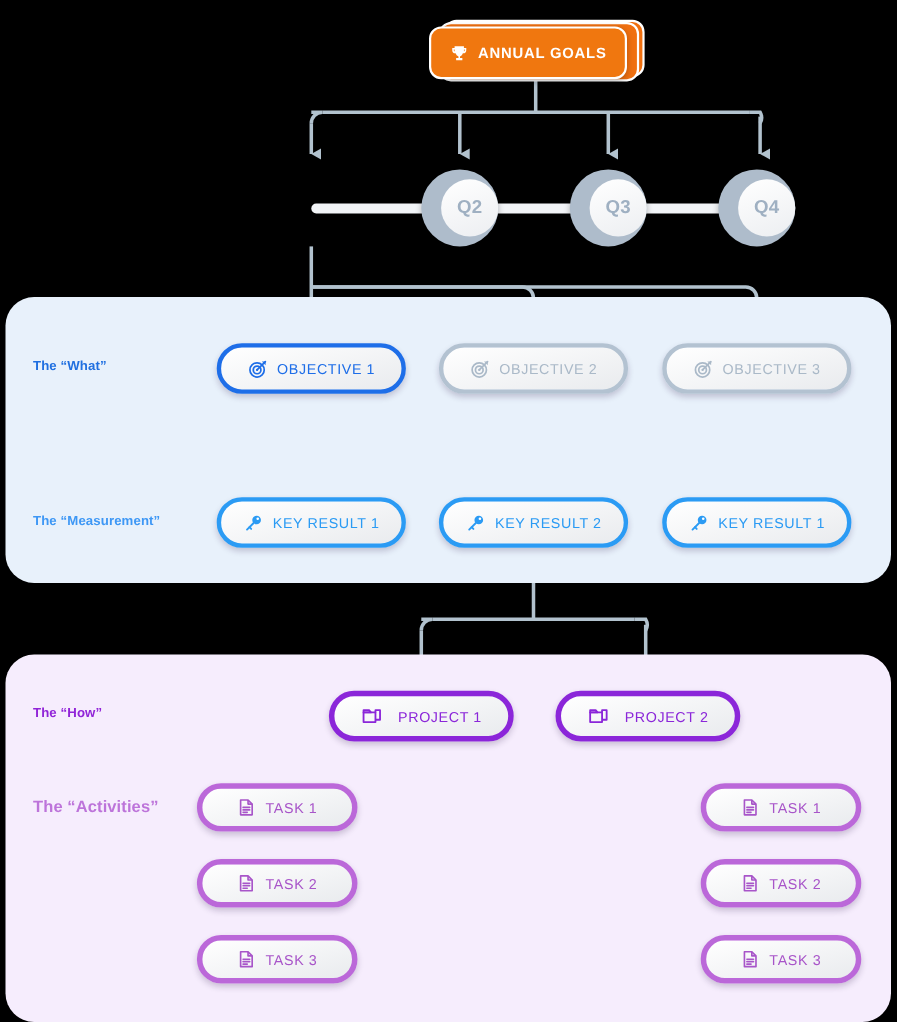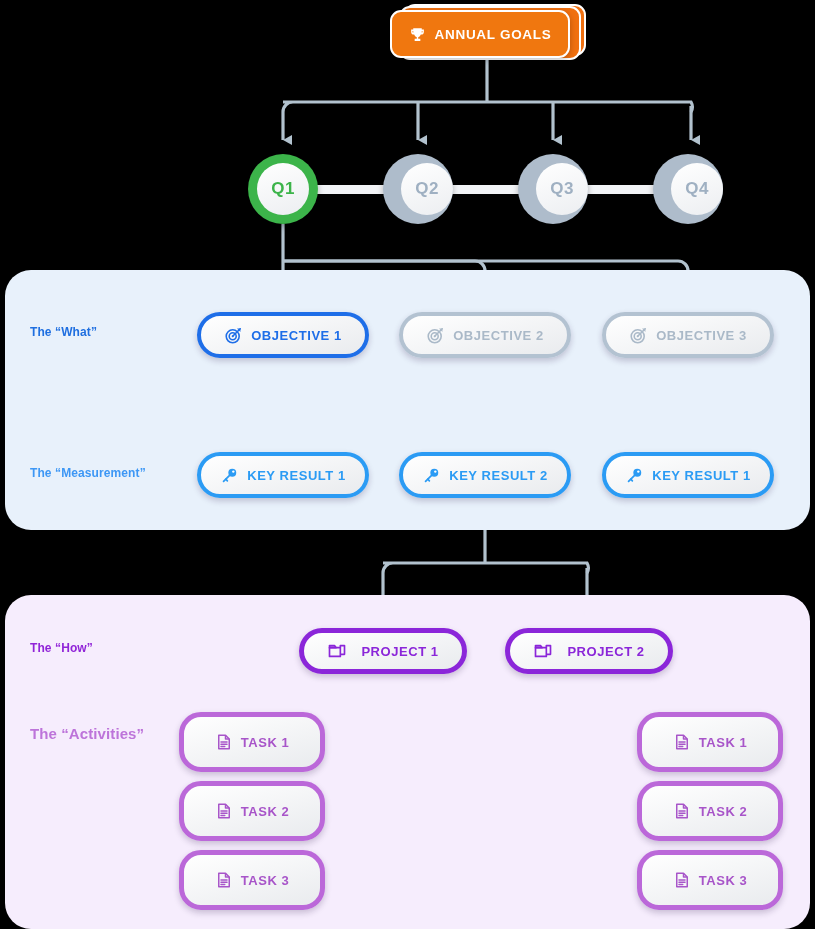--- a/index.html
+++ b/index.html
@@ -12,21 +12,21 @@
   #panel-what{left:5px;top:270px;width:805px;height:260px;background:#e8f1fb;}
   #panel-how{left:5px;top:595px;width:805px;height:334px;background:#f6edfd;}
 
   .row-label{position:absolute;font-size:12px;font-weight:700;letter-spacing:.1px;white-space:nowrap;}
   #label-what{left:30px;top:325px;color:#1f6fe0;}
   #label-measurement{left:30px;top:466px;color:#3d97f5;}
   #label-how{left:30px;top:641px;color:#9124d8;}
   #label-activities{left:30px;top:725px;color:#bd74da;font-size:15px;}
 
   
-  #annual-goals-wrap{position:absolute;left:390px;top:4px;width:224px;height:54px;}
+  #annual-goals-wrap{position:absolute;left:390px;top:18px;width:224px;height:54px;}
   .ag-stack{position:absolute;border-radius:11px;background:#f07010;border:2px solid #fff;}
   .ag-s2{left:14px;top:0px;width:178px;height:48px;}
   .ag-s1{left:9px;top:2px;width:178px;height:50px;}
   #annual-goals{position:absolute;left:0px;top:6px;width:180px;height:48px;border-radius:11px;
      background:#f0770f;border:2px solid #ffffff;box-sizing:border-box;
      display:flex;align-items:center;justify-content:center;gap:9px;
      box-shadow:0 2px 6px rgba(0,0,0,.25);}
   #annual-goals .ag-text{color:#fff;font-size:13.5px;font-weight:700;letter-spacing:.7px;}
 
   
@@ -45,31 +45,31 @@
   #q1{left:248px;top:154px;}
   #q2{left:383px;top:154px;}
   #q3{left:518px;top:154px;}
   #q4{left:653px;top:154px;}
 
   
   .pill{position:absolute;height:46px;border-radius:23px;box-sizing:border-box;
         display:flex;align-items:center;justify-content:center;gap:8px;
         background:linear-gradient(165deg,#ffffff 0%,#e9ebee 100%);
         box-shadow:0 3px 6px rgba(40,20,70,.22);}
-  .pill .pill-text{font-size:13px;font-weight:700;letter-spacing:.55px;white-space:nowrap;}
+  .pill .pill-text{font-size:13px;font-weight:400;letter-spacing:.55px;white-space:nowrap;}
 
   .pill-obj-active{border:4px solid #1e6ee8;}
   .pill-obj-active .pill-text{color:#1e6ee8;}
   .pill-obj-idle{border:4px solid #b3c2d1;}
   .pill-obj-idle .pill-text{color:#aab9c8;}
   .pill-kr{border:4px solid #2b9bf4;}
   .pill-kr .pill-text{color:#2b9bf4;}
   .pill-proj{border:5px solid #8b26d9;gap:14px;}
   .pill-proj .pill-text{color:#8b26d9;}
-  .pill-task{border:5px solid #bb68d9;height:60px;border-radius:22px;}
+  .pill-task{border:5px solid #bb68d9;height:44px;border-radius:22px;}
   .pill-task .pill-text{color:#a855c9;}
 
   #obj1{left:197px;top:312px;width:172px;}
   #obj2{left:399px;top:312px;width:172px;align-items:center;}
   #obj3{left:602px;top:312px;width:172px;}
   #kr1{left:197px;top:452px;width:172px;}
   #kr2{left:399px;top:452px;width:172px;}
   #kr3{left:602px;top:452px;width:172px;}
   #proj1{left:299px;top:628px;width:168px;}
   #proj2{left:505px;top:628px;width:168px;}
@@ -156,23 +156,20 @@
         <svg width="17" height="17" viewBox="0 0 24 24" fill="#ffffff">
           <path d="M6 3h12v2h3v3a4 4 0 0 1-4 4h-.3A6 6 0 0 1 13 15.9V18h3v3H8v-3h3v-2.1A6 6 0 0 1 7.3 12H7a4 4 0 0 1-4-4V5h3V3zm0 4H5v1a2 2 0 0 0 1 1.7V7zm12 0v2.7A2 2 0 0 0 19 8V7h-1z"></path>
         </svg>
       </span>
       <span class="ag-text">ANNUAL GOALS</span>
     </div>
   </div>
 
   <div class="q-rail"></div>
 
-  <div class="q-circle q-active" id="q1">
-    <div class="q-inner">Q1</div>
-  </div>
   <div class="q-circle q-idle" id="q2">
     <div class="q-inner">Q2</div>
   </div>
   <div class="q-circle q-idle" id="q3">
     <div class="q-inner">Q3</div>
   </div>
   <div class="q-circle q-idle" id="q4">
     <div class="q-inner">Q4</div>
   </div>
 

